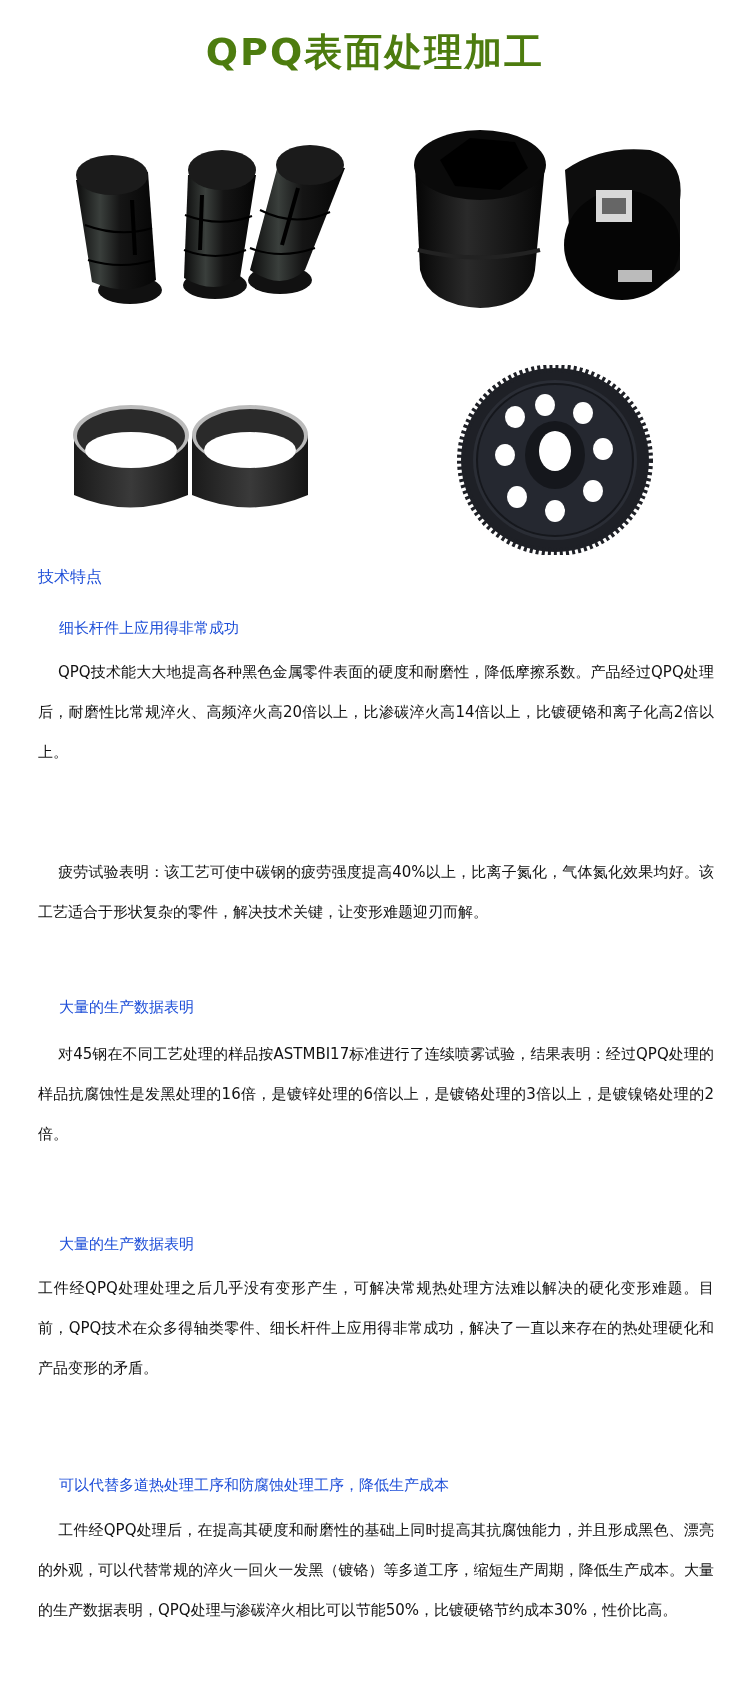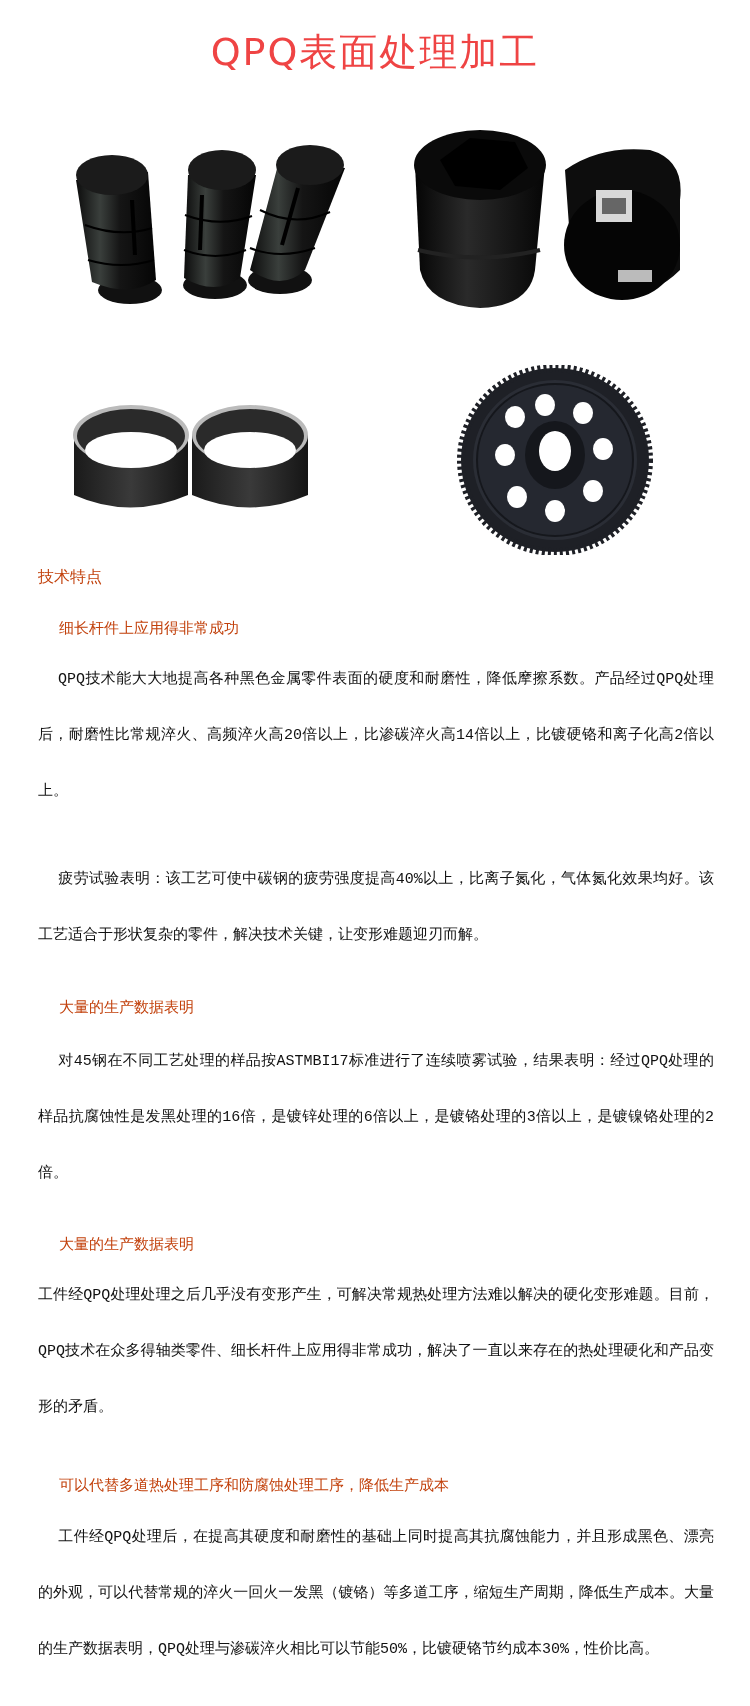--- a/index.html
+++ b/index.html
@@ -1,22 +1,22 @@
 <!DOCTYPE html>
 <html><head>
   <meta charset="utf-8">
   <style>
     html, body { margin: 0; padding: 0; background: #ffffff; }
     body { width: 750px; height: 1706px; position: relative; overflow: hidden;
            font-family: "DejaVu Sans", "Liberation Sans", sans-serif; color: #111; }
     .title { position: absolute; top: 30px; left: 0; width: 750px; text-align: center;
-             font-size: 38px; font-weight: normal; letter-spacing: 2px; line-height: 44px; color:#ef4444; }
+             font-size: 38px; font-weight: bold; letter-spacing: 2px; line-height: 44px; color:#4d7c0f; }
     .photo { position: absolute; }
-    .sec-h { position: absolute; font-size: 15px; line-height: 22px; color: #c2410c; }
-    .para { position: absolute; left: 38px; width: 676px; font-size: 15px; line-height: 56px; color:#111; text-align: justify; font-family: Liberation Mono, monospace; }
+    .sec-h { position: absolute; font-size: 15px; line-height: 22px; color: #1d4ed8; }
+    .para { position: absolute; left: 38px; width: 676px; font-size: 15px; line-height: 40px; color:#111; text-align: justify; }
     .para .ind { display:inline-block; width: 20px; }
   </style>
 </head>
 <body>
 
 <div class="title">QPQ表面处理加工</div>
 
 <svg class="photo" style="left:60px;top:120px" width="300" height="200" viewBox="0 0 300 200">
   <defs>
     <linearGradient id="cyl" x1="0" x2="1" y1="0" y2="0">

